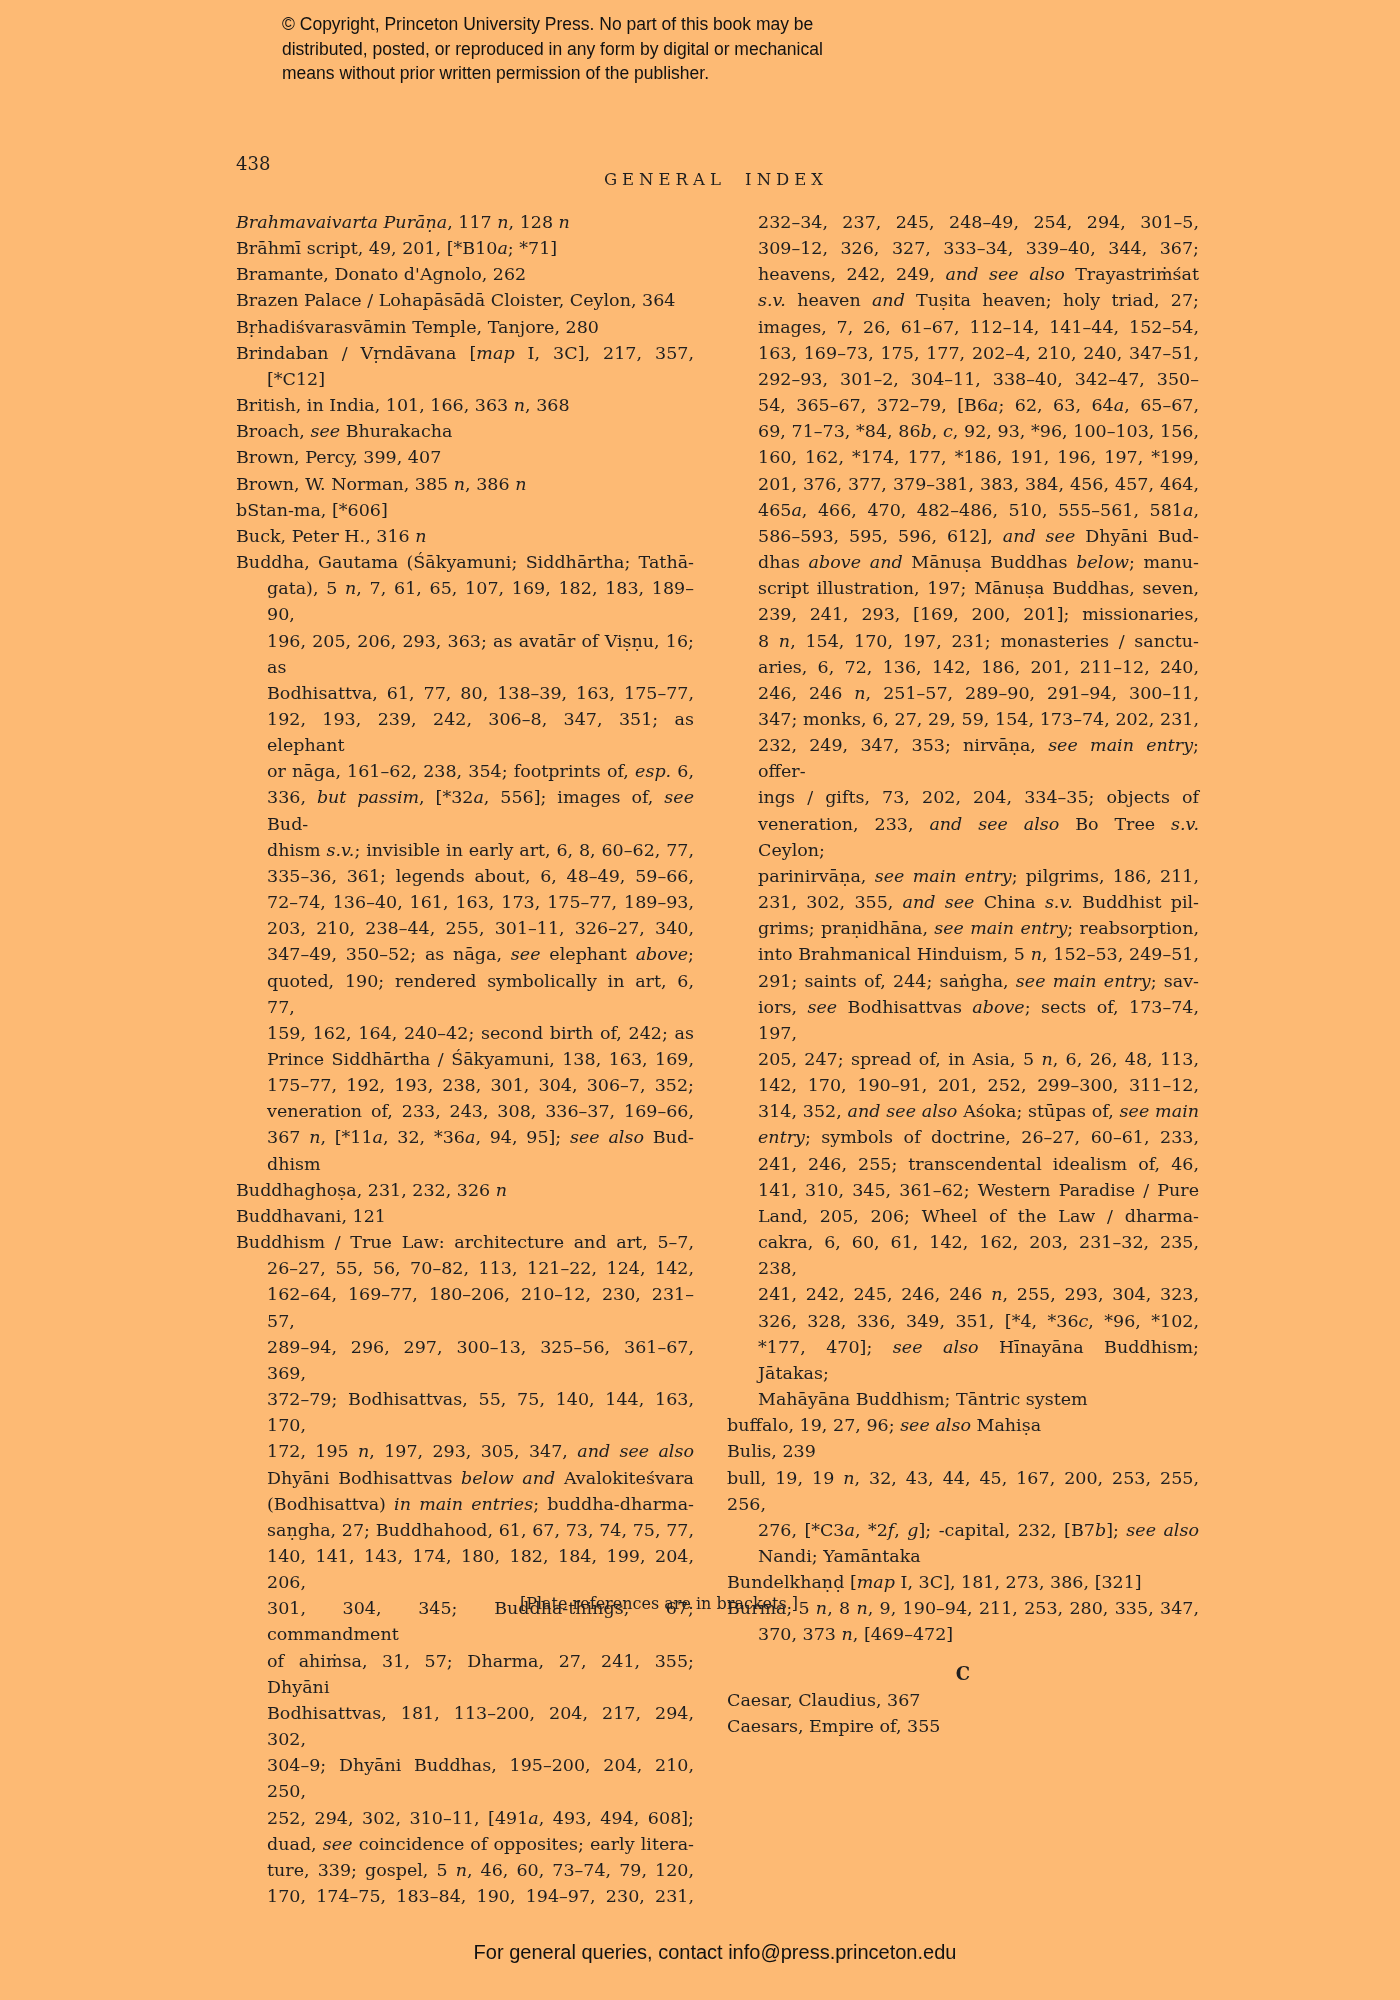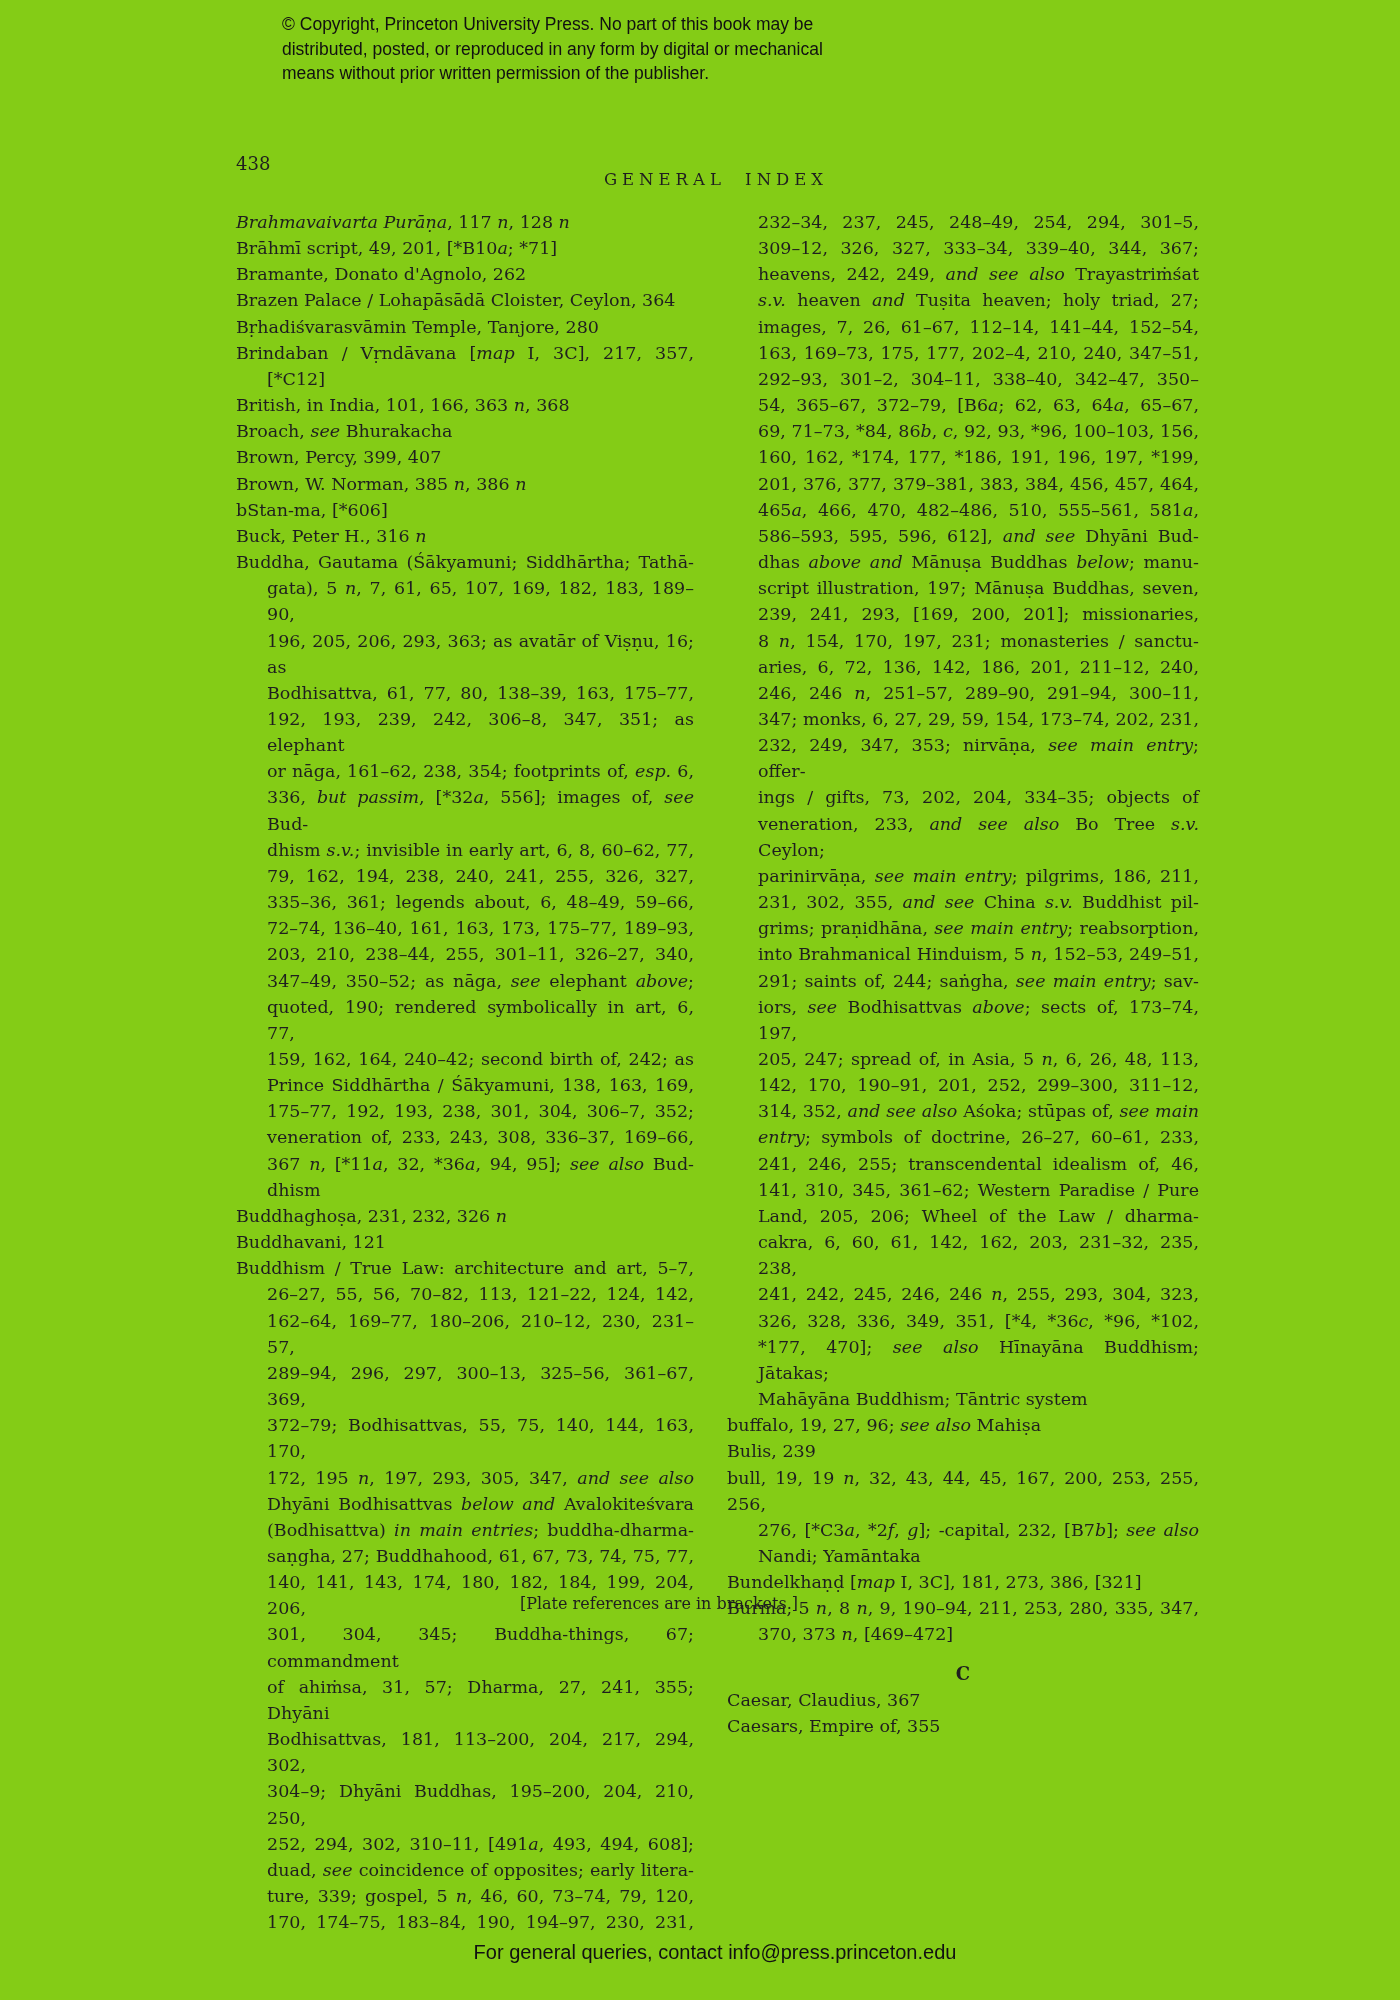--- a/index.html
+++ b/index.html
@@ -1,20 +1,20 @@
 <!DOCTYPE html>
 <html><head>
 <meta charset="utf-8">
 <style>
   html, body { margin: 0; padding: 0; background: #e8e8e8; }
   .page {
     position: relative;
     width: 1400px;
     height: 2000px;
-    background: #84cc16;
+    background: #fdba74;
     overflow: hidden;
     color: #1f1f1f;
   }
   .copyright {
     position: absolute;
     left: 282px;
     top: 12px;
     font-family: "Liberation Sans", sans-serif;
     font-size: 17.5px;
     line-height: 24.5px;
@@ -121,21 +121,20 @@
       <div class="line final">bStan-ma, [*606]</div>
       <div class="line final">Buck, Peter H., 316 <i>n</i></div>
       <div class="line">Buddha, Gautama (Śākyamuni; Siddhārtha; Tathā-</div>
       <div class="line indent">gata), 5 <i>n</i>, 7, 61, 65, 107, 169, 182, 183, 189–90,</div>
       <div class="line indent">196, 205, 206, 293, 363; as avatār of Viṣṇu, 16; as</div>
       <div class="line indent">Bodhisattva, 61, 77, 80, 138–39, 163, 175–77,</div>
       <div class="line indent">192, 193, 239, 242, 306–8, 347, 351; as elephant</div>
       <div class="line indent">or nāga, 161–62, 238, 354; footprints of, <i>esp.</i> 6,</div>
       <div class="line indent">336, <i>but passim</i>, [*32<i>a</i>, 556]; images of, <i>see</i> Bud-</div>
       <div class="line indent">dhism <i>s.v.</i>; invisible in early art, 6, 8, 60–62, 77,</div>
-      <div class="line indent">79, 162, 194, 238, 240, 241, 255, 326, 327,</div>
       <div class="line indent">335–36, 361; legends about, 6, 48–49, 59–66,</div>
       <div class="line indent">72–74, 136–40, 161, 163, 173, 175–77, 189–93,</div>
       <div class="line indent">203, 210, 238–44, 255, 301–11, 326–27, 340,</div>
       <div class="line indent">347–49, 350–52; as nāga, <i>see</i> elephant <i>above</i>;</div>
       <div class="line indent">quoted, 190; rendered symbolically in art, 6, 77,</div>
       <div class="line indent">159, 162, 164, 240–42; second birth of, 242; as</div>
       <div class="line indent">Prince Siddhārtha / Śākyamuni, 138, 163, 169,</div>
       <div class="line indent">175–77, 192, 193, 238, 301, 304, 306–7, 352;</div>
       <div class="line indent">veneration of, 233, 243, 308, 336–37, 169–66,</div>
       <div class="line indent">367 <i>n</i>, [*11<i>a</i>, 32, *36<i>a</i>, 94, 95]; <i>see also</i> Bud-</div>

